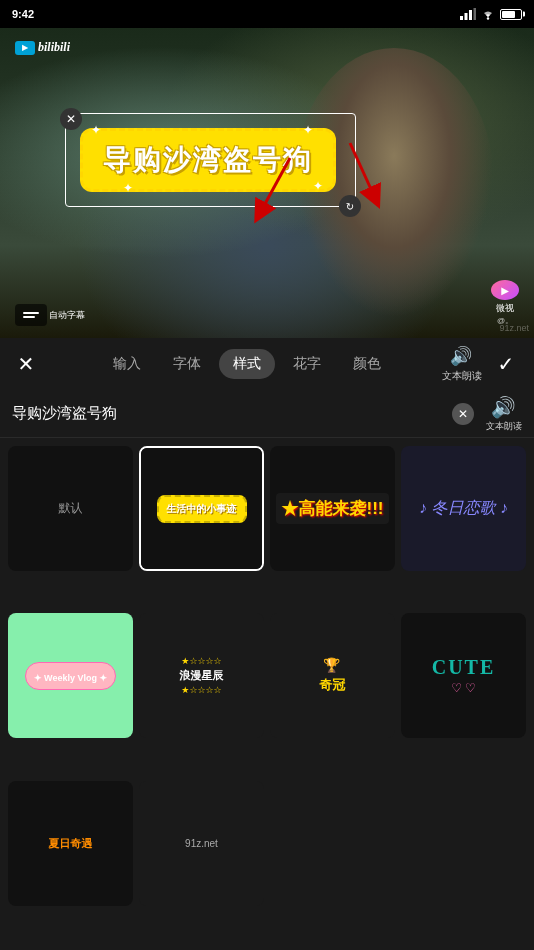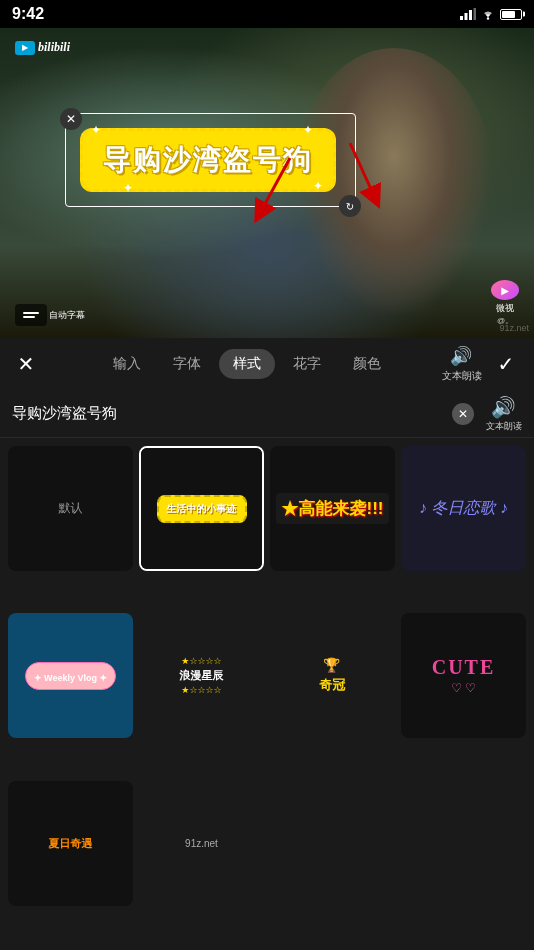--- a/index.html
+++ b/index.html
@@ -21,21 +21,21 @@
       justify-content: space-between;
       padding: 0 12px;
       position: relative;
       z-index: 10;
     }
     .status-left {
       display: flex;
       align-items: center;
       gap: 6px;
       color: #fff;
-      font-size: 16px;
+      font-size: 11px;
       font-weight: 600;
     }
     .status-right {
       display: flex;
       align-items: center;
       gap: 5px;
       color: #fff;
     }
     .battery-icon {
       width: 22px;
@@ -605,21 +605,21 @@
       </div>
     </div>
 
 
     <div class="style-item" style="background:#1a1a2a;">
       <div style="width:100%;height:100%;display:flex;align-items:center;justify-content:center;">
         <span style="font-size:16px;color:#8888ff;font-style:italic;">♪ 冬日恋歌 ♪</span>
       </div>
     </div>
 
-    <div class="style-item" style="background:#0c4a6e;">
+    <div class="style-item" style="background:#86efac;">
       <div style="width:100%;height:100%;display:flex;align-items:center;justify-content:center;">
         <div style="background:#ffb6c1;border-radius:20px;padding:4px 8px;border:1.5px solid #ff69b4;">
           <span style="font-size:9px;color:#fff;font-weight:bold;">✦ Weekly Vlog ✦</span>
         </div>
       </div>
     </div>
 
 
     <div class="style-item" style="background:#1a1a1a;">
       <div style="width:100%;height:100%;display:flex;flex-direction:column;align-items:center;justify-content:center;gap:2px;">
@@ -631,21 +631,21 @@
 
     <div class="style-item" style="background:#1a1a1a;">
       <div style="width:100%;height:100%;display:flex;flex-direction:column;align-items:center;justify-content:center;gap:3px;">
         <span style="font-size:14px;">🏆</span>
         <span style="font-size:13px;font-weight:900;color:#FFD700;">奇冠</span>
       </div>
     </div>
 
     <div class="style-item" style="background:#111;">
       <div style="width:100%;height:100%;display:flex;flex-direction:column;align-items:center;justify-content:center;gap:2px;">
-        <span style="font-size:20px;font-weight:900;color:#ec4899;font-family:serif;letter-spacing:2px;">CUTE</span>
+        <span style="font-size:20px;font-weight:900;color:#14b8a6;font-family:serif;letter-spacing:2px;">CUTE</span>
         <div style="display:flex;gap:3px;">
           <span style="font-size:12px;color:#ff69b4;">♡</span>
           <span style="font-size:12px;color:#ff69b4;">♡</span>
         </div>
       </div>
     </div>
 
     <div class="style-item" style="background:#111;">
       <div style="width:100%;height:100%;display:flex;align-items:center;justify-content:center;">
         <span style="font-size:11px;color:#ff8c00;font-weight:bold;text-align:right;">夏日奇遇</span>

